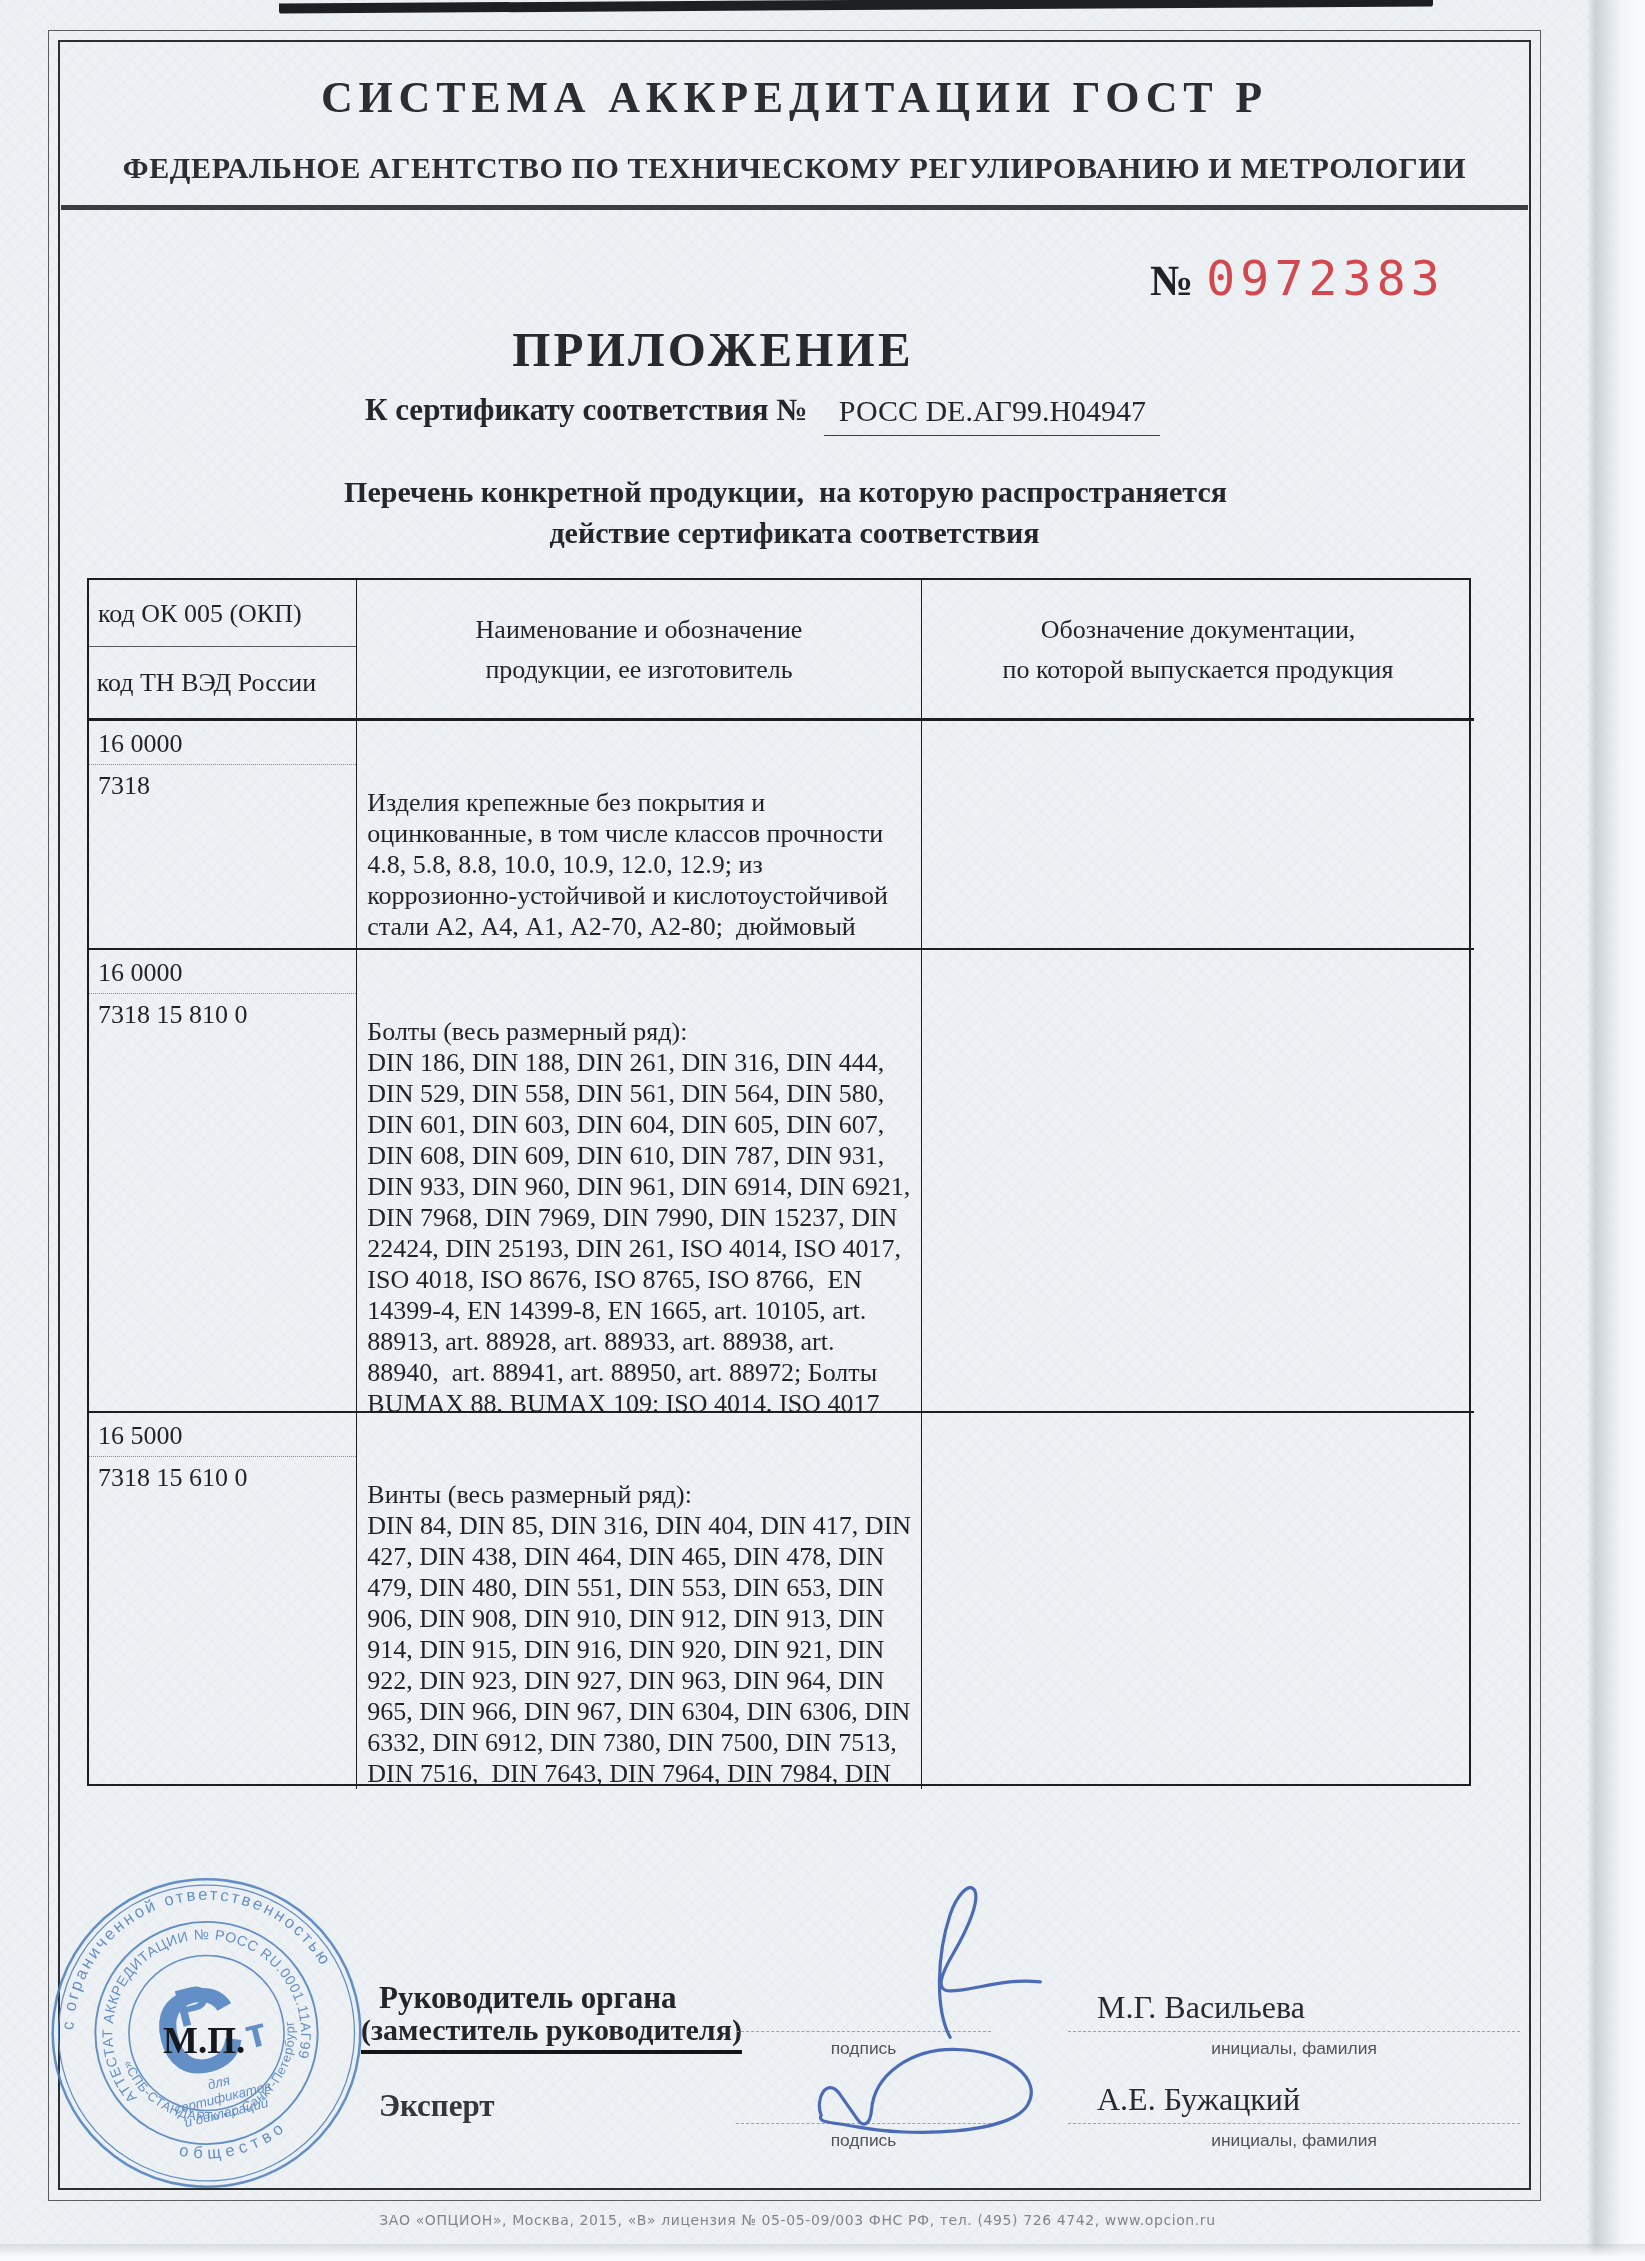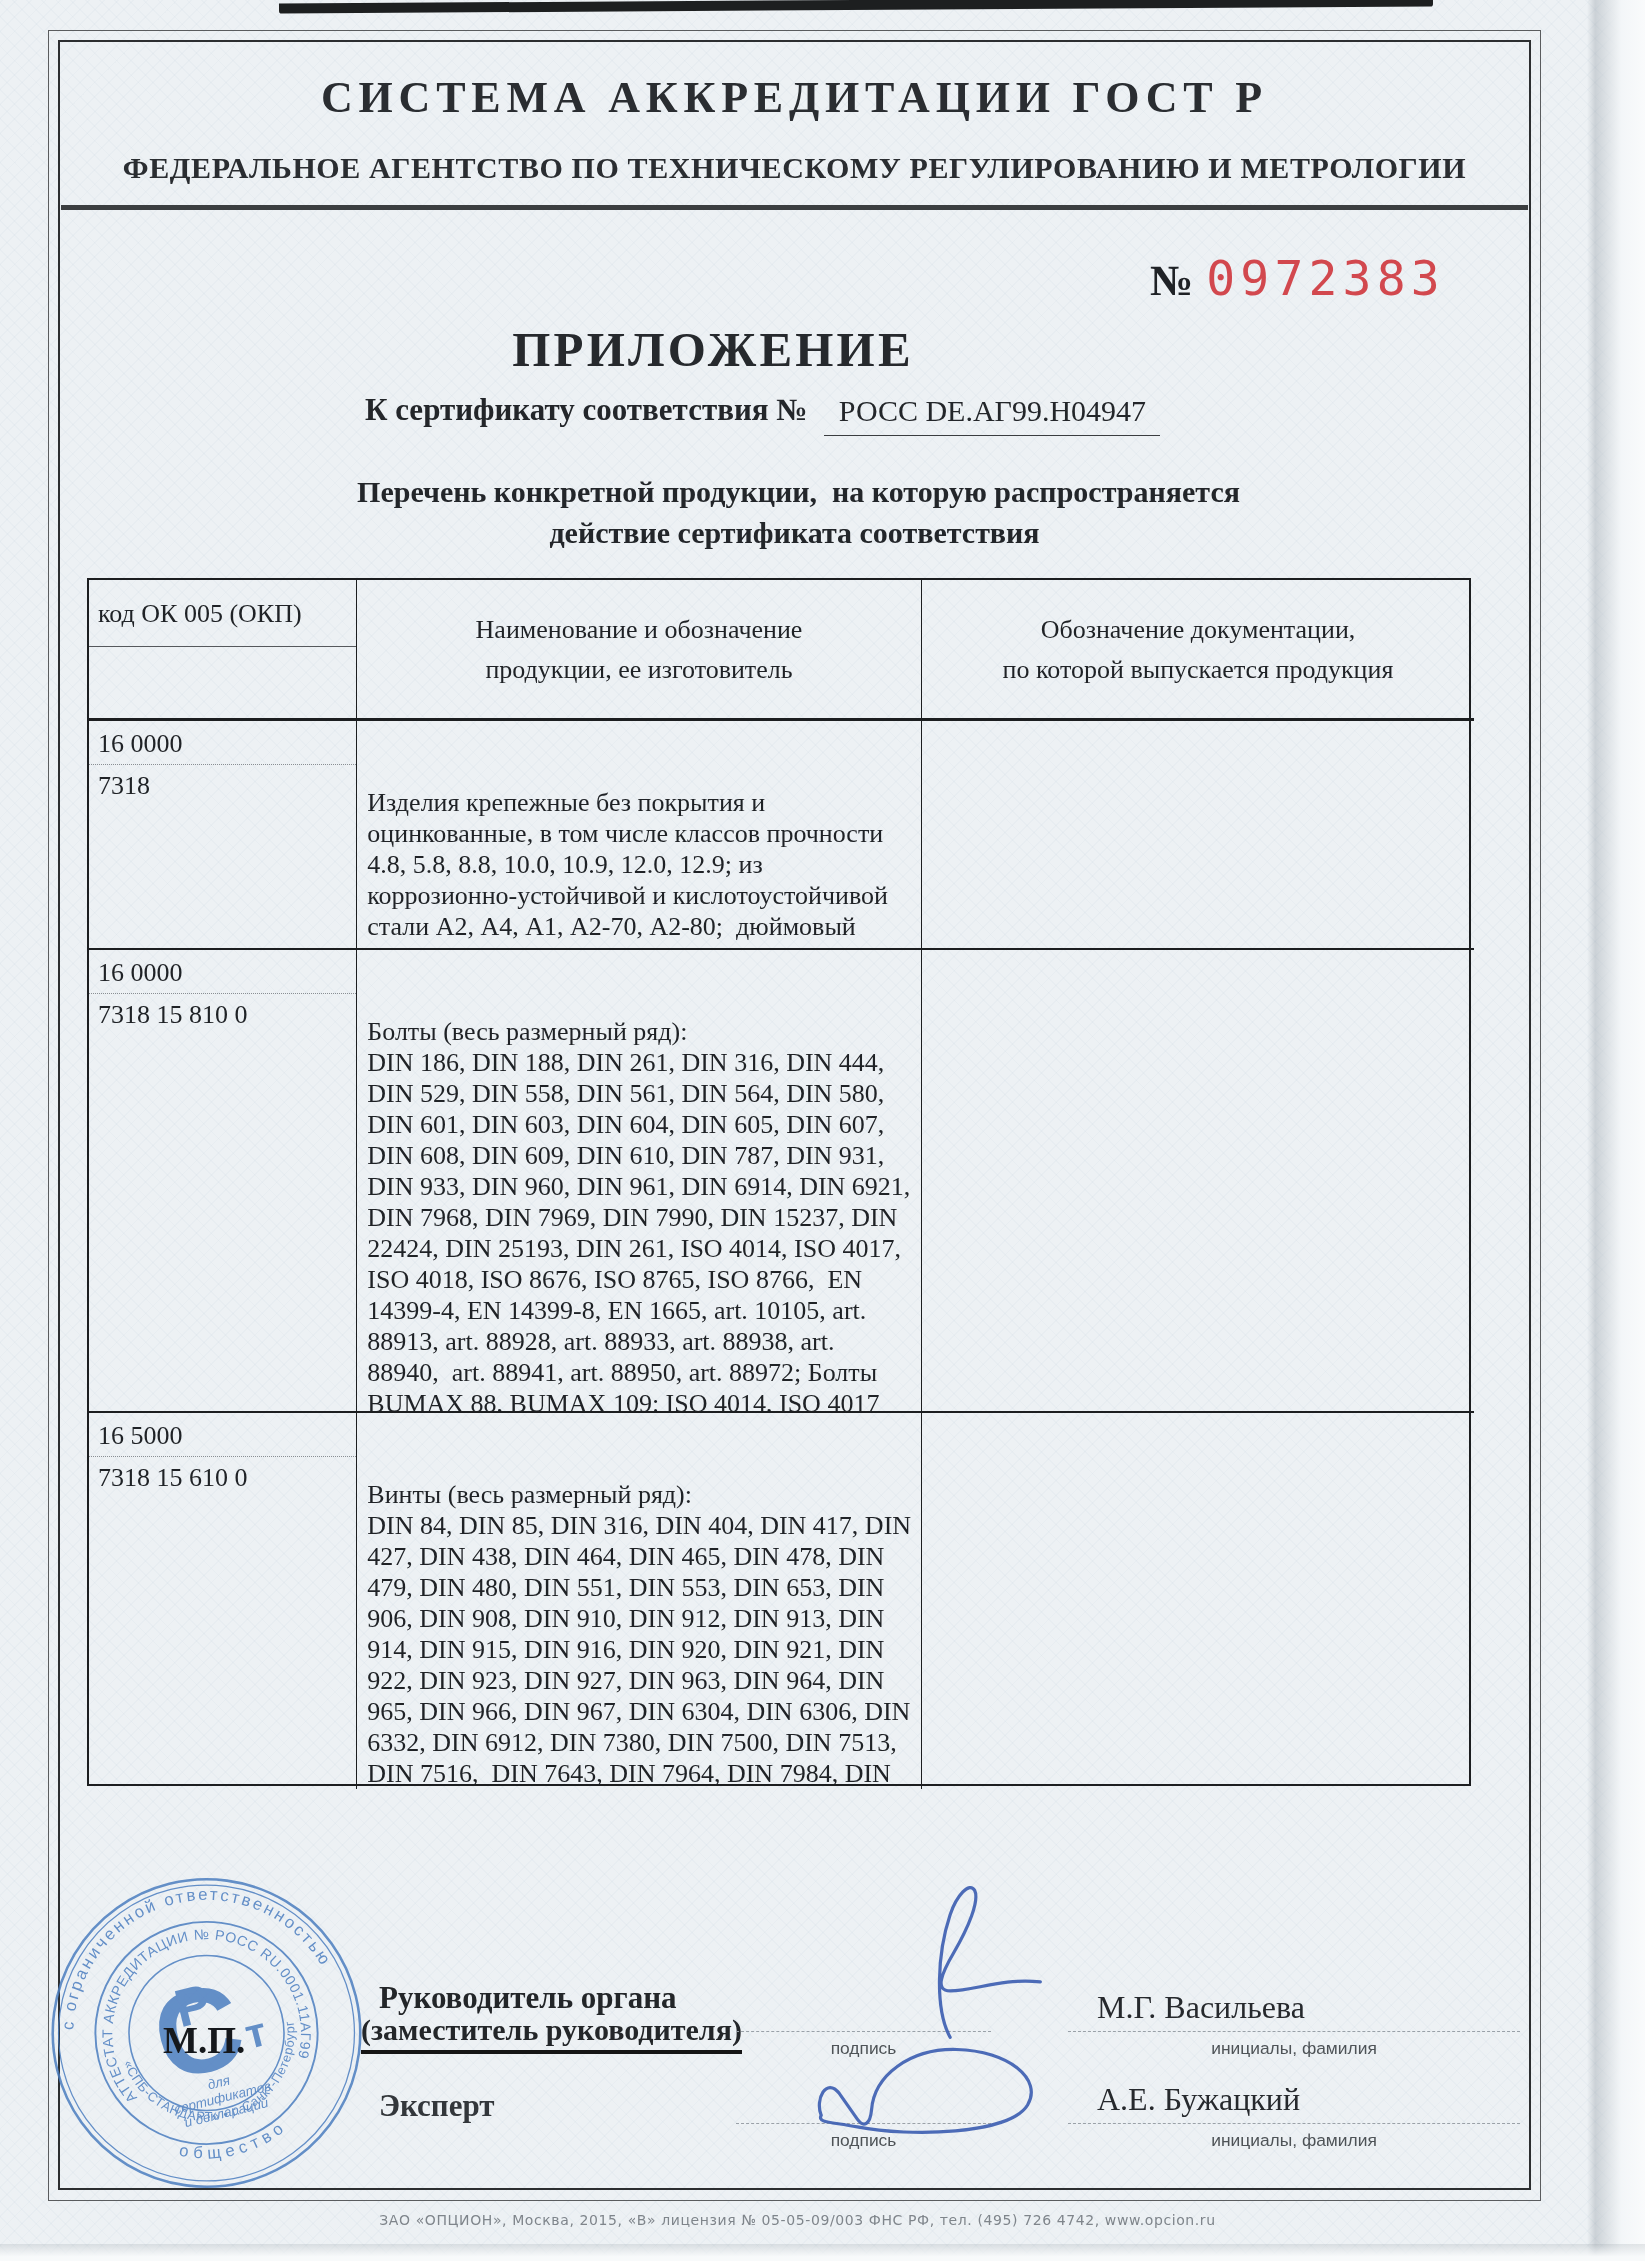--- a/index.html
+++ b/index.html
@@ -26,21 +26,21 @@
   
   .title1{left:58px;top:72px;width:1473px;text-align:center;font-size:44px;font-weight:bold;letter-spacing:5.8px;color:#2a2d31;}
   .title2{left:58px;top:151px;width:1473px;text-align:center;font-size:30px;font-weight:bold;letter-spacing:0.6px;color:#2a2d31;}
   .blank-number{left:1150px;top:250px;display:flex;align-items:baseline;gap:13px;}
   .blank-number .no{font-size:43px;font-weight:bold;color:#1f2226;}
   .blank-number .digits{font-family:"DejaVu Sans Mono", monospace;font-size:48px;letter-spacing:5.2px;color:#d2484e;font-weight:normal;}
   .appendix{left:58px;top:321px;width:1310px;text-align:center;font-size:49px;font-weight:bold;letter-spacing:3.2px;color:#26292d;}
   .cert-line{left:365px;top:392px;display:flex;align-items:flex-end;gap:17px;}
   .cert-line .lbl{font-size:31px;font-weight:bold;padding-bottom:7.7px;}
   .cert-line .val{width:336px;text-align:center;font-size:30px;border-bottom:1.9px solid #3a3d40;padding-bottom:6.5px;}
-  .scope1{left:62px;top:475px;width:1473px;text-align:center;font-size:30px;font-weight:bold;white-space:pre-wrap;}
+  .scope1{left:49px;top:475px;width:1473px;text-align:center;font-size:30px;font-weight:bold;white-space:pre-wrap;}
   .scope2{left:58px;top:516px;width:1473px;text-align:center;font-size:30px;font-weight:bold;}
   
   #cert-table{left:87px;top:578px;width:1384px;height:1208px;display:grid;
     grid-template-columns:268px 565px 552px;grid-template-rows:141px 229px 463px 376px;
     border:2.6px solid #1c1e20;box-sizing:border-box;font-size:26px;line-height:31px;color:#1f2226;background:transparent;}
   .cell{border-right:1.9px solid #1c1e20;border-bottom:2.6px solid #1c1e20;box-sizing:border-box;overflow:hidden;}
   .cell.lastcol{border-right:none;}
   .cell.lastrow{border-bottom:none;}
   .cell.hdr{border-bottom:3.9px solid #1c1e20;}
   .hdr-c1{display:flex;flex-direction:column;}
@@ -105,20 +105,21 @@
     <span class="val">РОСС DE.АГ99.Н04947</span>
   </div>
 
   <div class="abs scope1">Перечень конкретной продукции,  на которую распространяется</div>
   <div class="abs scope2">действие сертификата соответствия</div>
 
   <div id="cert-table" class="abs">
 
     <div class="cell hdr hdr-c1">
       <div class="hdr-c1-top">код ОК 005 (ОКП)</div>
+      <div class="hdr-c1-bot">код ТН ВЭД России</div>
     </div>
     <div class="cell hdr hdr-center">
       <div>Наименование и обозначение</div>
       <div>продукции, ее изготовитель</div>
     </div>
     <div class="cell hdr hdr-center lastcol">
       <div>Обозначение документации,</div>
       <div>по которой выпускается продукция</div>
     </div>
 

